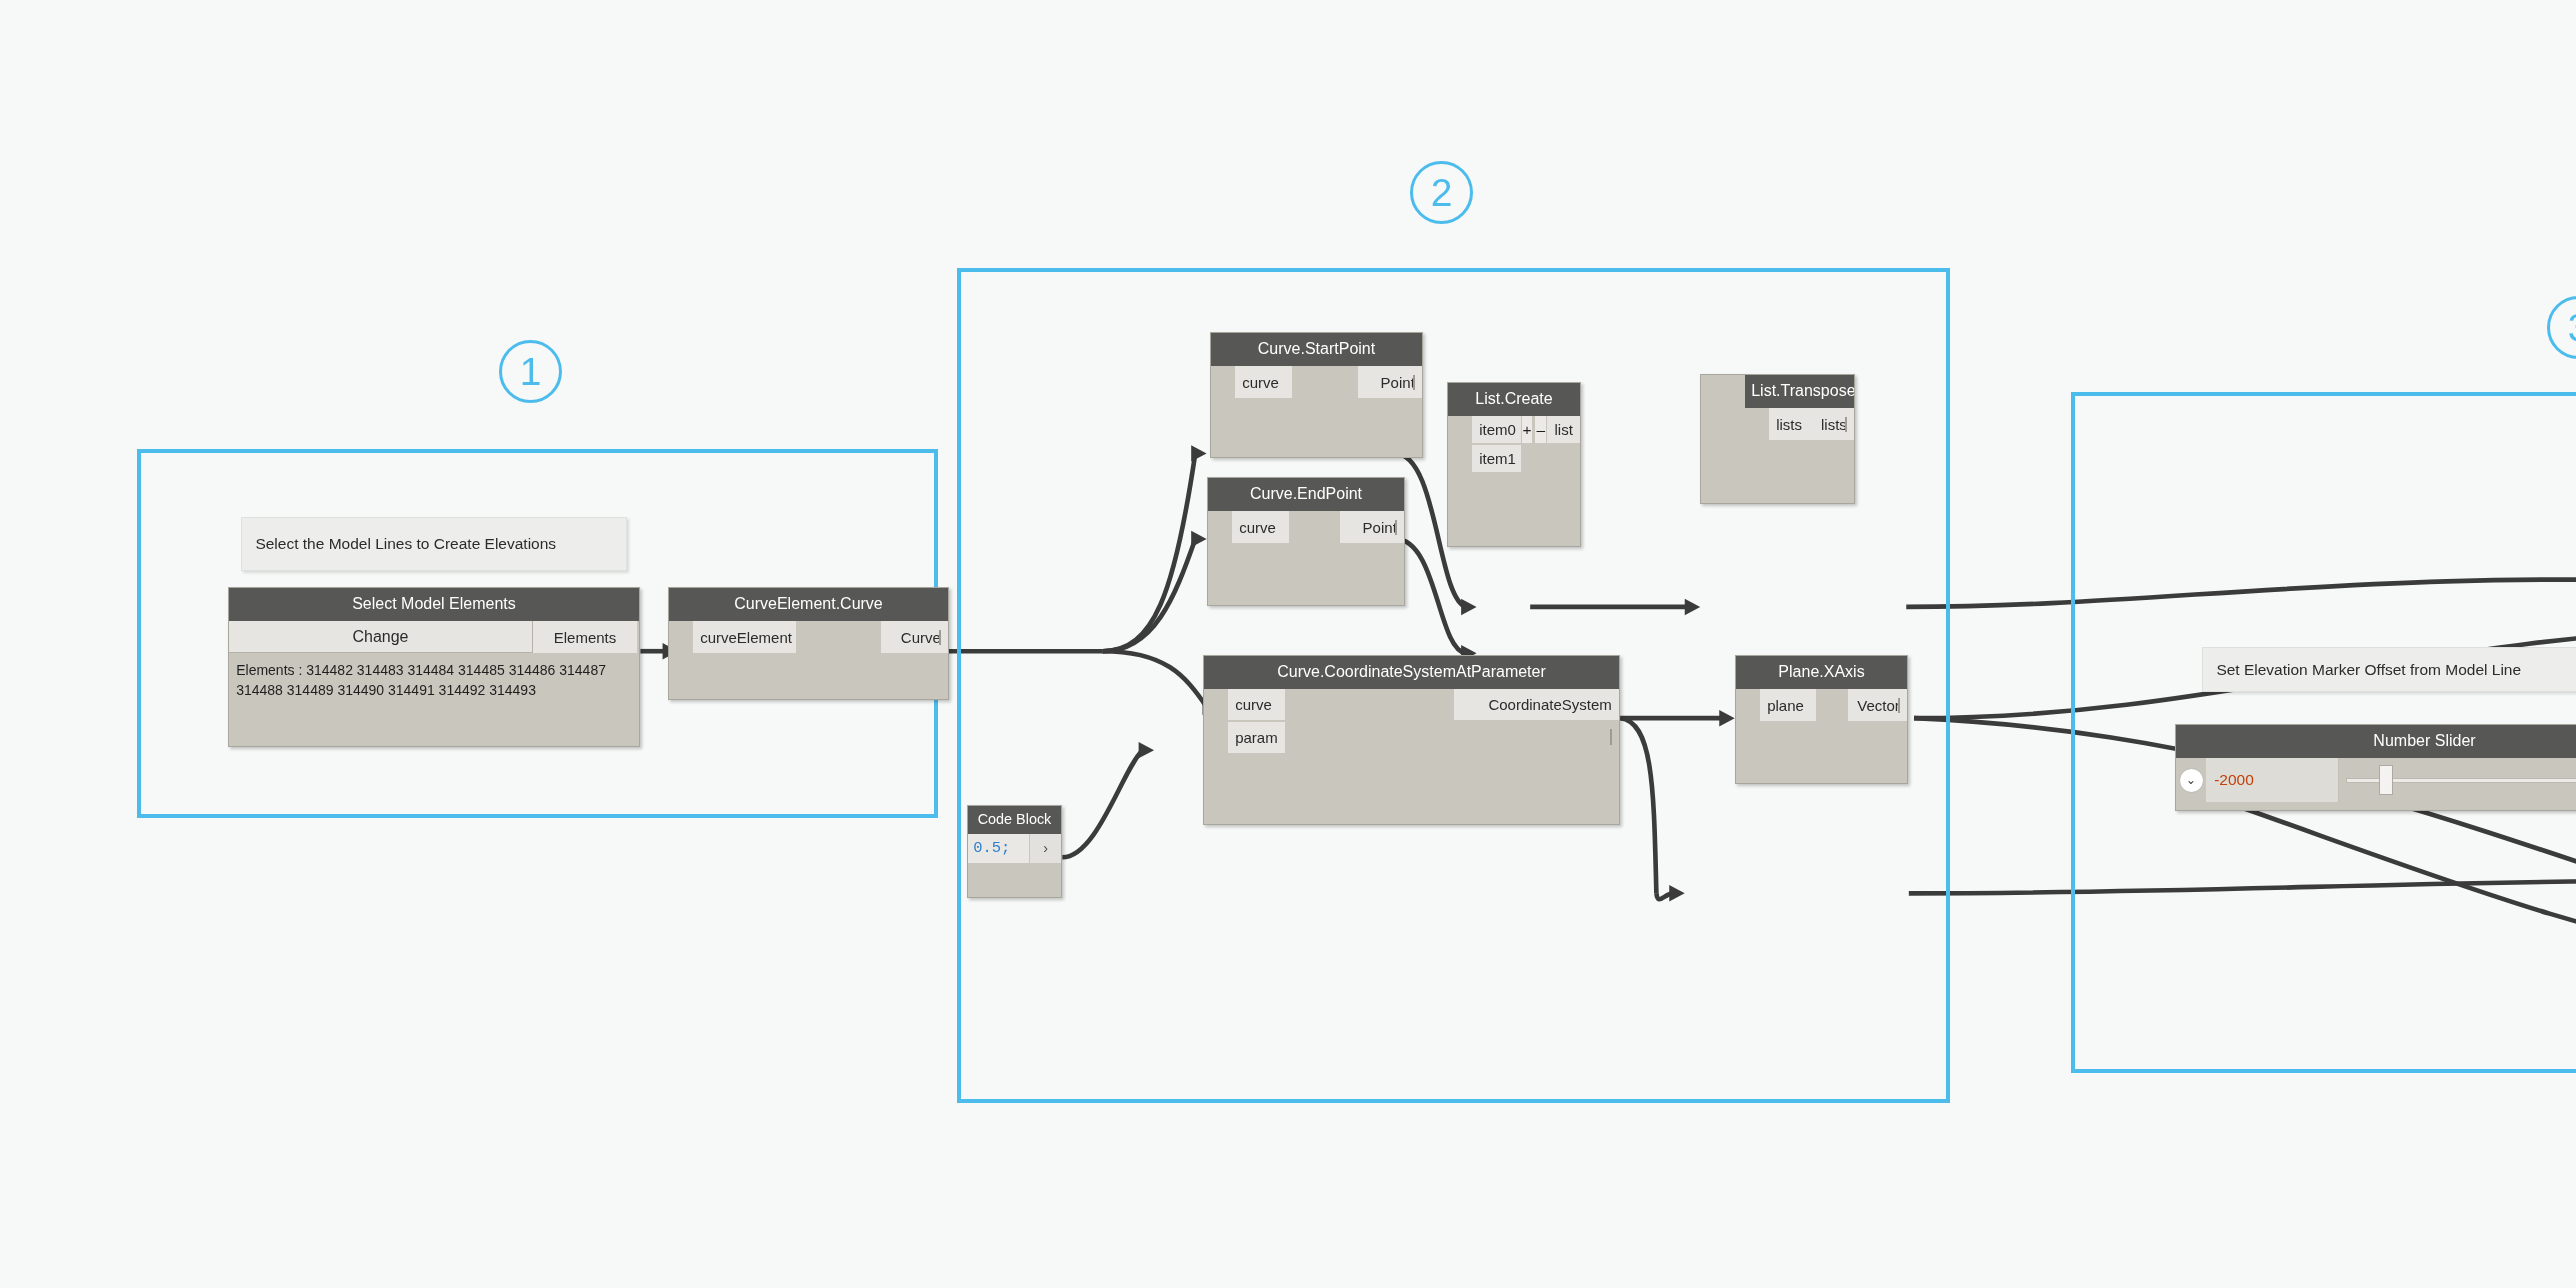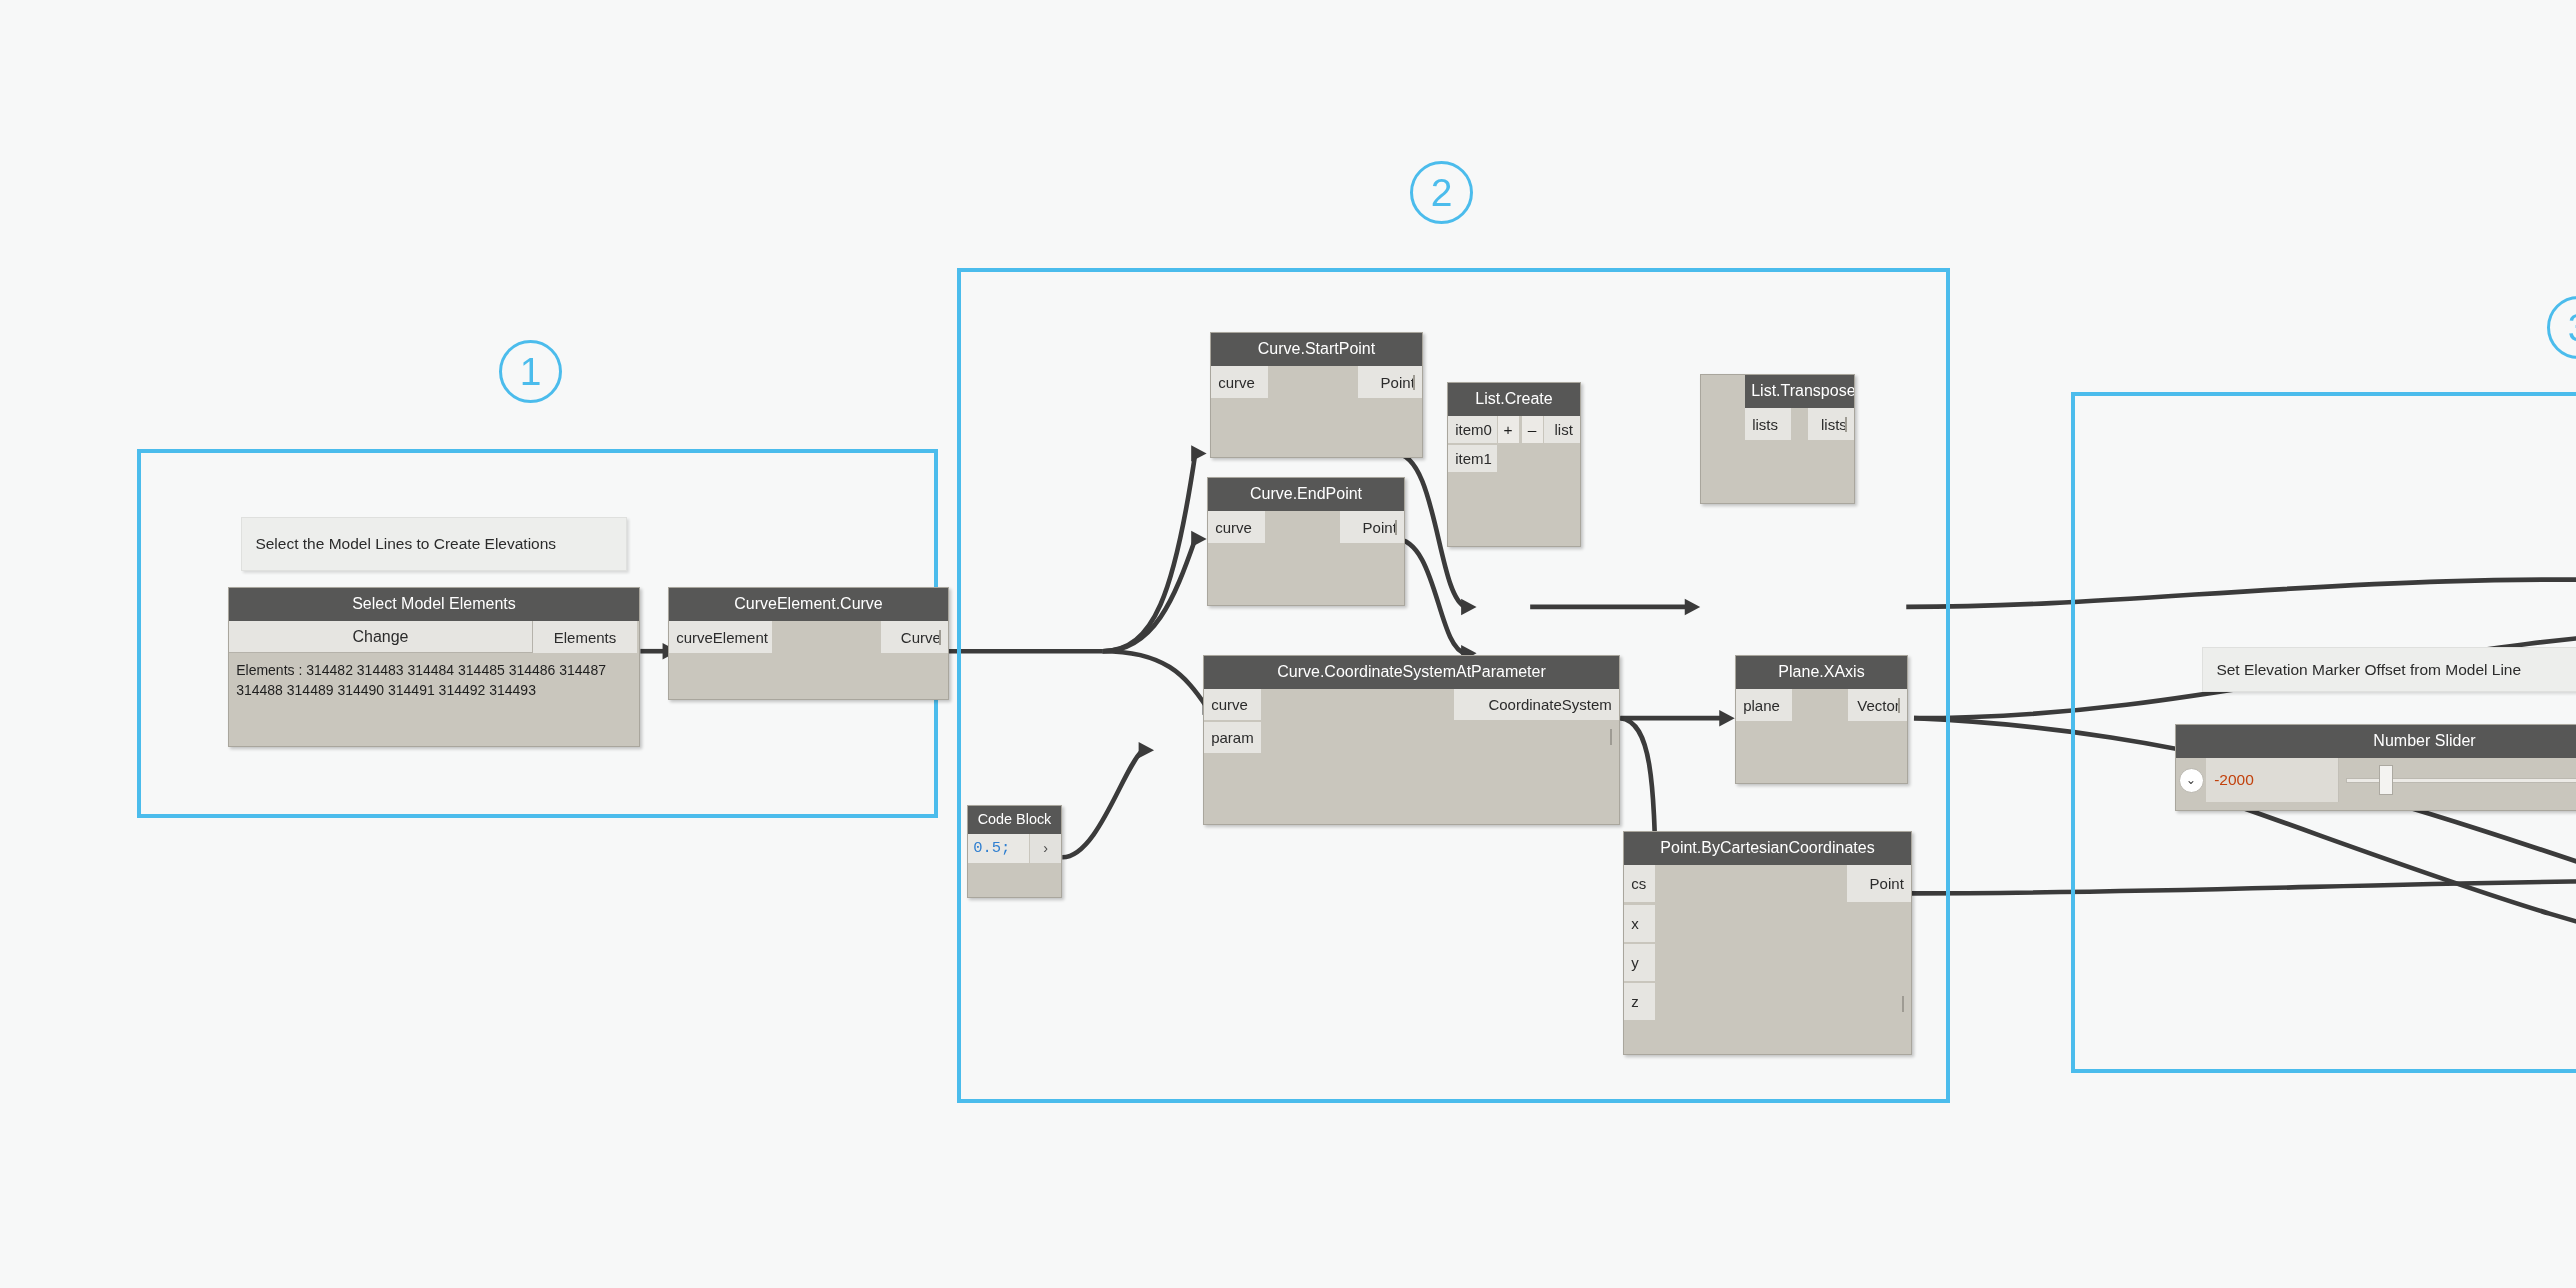--- a/index.html
+++ b/index.html
@@ -60,21 +60,21 @@
     color:#ffffff;
     text-align:center;
     font-size:16px;
     line-height:1;
     padding:8.2px 6.2px 9.3px 6.2px;
     box-sizing:border-box;
     white-space:nowrap;
     overflow:hidden;
   }
   .node-body{position:relative;}
-  .ports{display:flex;}
+  .ports{display:flex;margin-left:24px;}
   .in-col{display:flex;flex-direction:column;}
   .port{
     background:#e6e5e1;
     color:#2b2b2b;
     font-size:15px;
     line-height:1;
     display:flex;align-items:center;
     box-sizing:border-box;
     padding:0 7.2px;
     white-space:nowrap;
@@ -330,36 +330,20 @@
   <div class="node" style="left:967px;top:805px;width:95px;height:93px;">
     <div class="node-header" style="font-size:14.4px;padding:6.2px 3.1px 7.2px 3.1px;">Code Block</div>
     <div class="node-body">
       <div class="cb-row">
         <div class="cb-code" style="width:62px;height:29px;">0.5;</div>
         <div class="cb-chev" style="width:31px;height:29px;margin-left:1px;">›</div>
       </div>
     </div>
   </div>
 
-  <div class="node" style="left:1623px;top:831px;width:289px;height:224px;">
-    <div class="node-header">Point.ByCartesianCoordinates</div>
-    <div class="node-body">
-      <div class="ports">
-        <div class="in-col">
-          <div class="port" style="width:31px;height:37px;">cs</div>
-          <div class="port" style="width:31px;height:37px;margin-top:2.1px;">x</div>
-          <div class="port" style="width:31px;height:37px;margin-top:2.1px;">y</div>
-          <div class="port" style="width:31px;height:37px;margin-top:2.1px;">z</div>
-        </div>
-        <div class="spacer"></div>
-        <div class="port out" style="width:64px;height:37px;align-self:flex-start;">Point</div>
-      </div>
-      <div class="tick"></div>
-    </div>
-  </div>
 
   <div class="group-box" style="left:2071px;top:392px;width:1001px;height:681px;"></div>
   <div class="group-badge" style="left:2547px;top:296px;width:57px;height:57px;">3</div>
 
   <div class="note" style="left:2202px;top:647px;width:407px;height:45px;">
     <span>Set Elevation Marker Offset from Model Line</span>
   </div>
 
   <div class="node" style="left:2175px;top:724px;width:499px;height:87px;">
     <div class="node-header">Number Slider</div>

